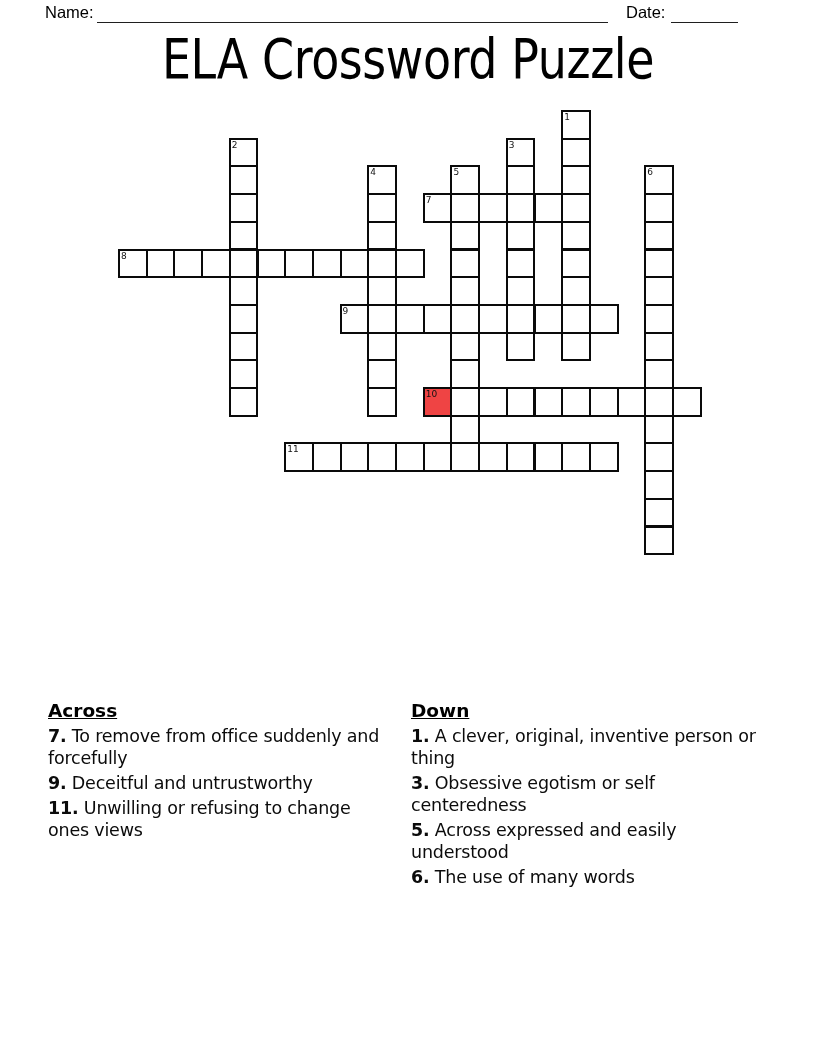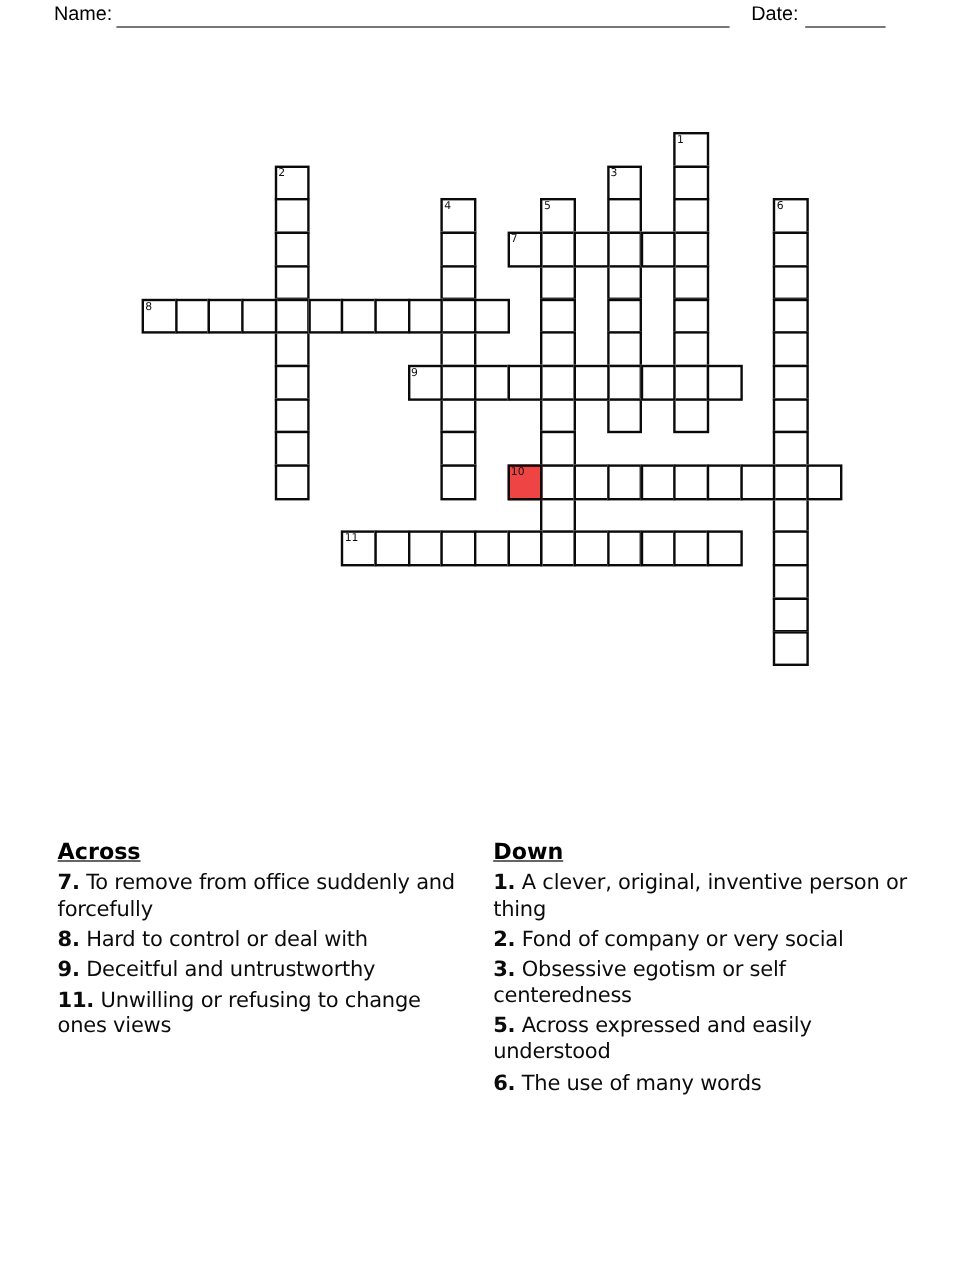--- a/index.html
+++ b/index.html
@@ -51,20 +51,23 @@
 </head>
 <body>
 
 <div class="page">
 
   <span class="hdr-label name-label">Name:</span>
   <span class="blank-line name-line"></span>
   <span class="hdr-label date-label">Date:</span>
   <span class="blank-line date-line"></span>
 
+  <div class="title-wrap">
+    <span class="title">ELA Crossword Puzzle</span>
+  </div>
 
   <div class="grid">
       <div class="cell" style="left: 443.2px; top: 0px; width: 29.7px; height: 29.7px; border-color: rgb(10, 10, 10); background: rgb(255, 255, 255);">
         <span class="cellnum">1</span>
       </div>
       <div class="cell" style="left: 443.2px; top: 27.7px; width: 29.7px; height: 29.7px; border-color: rgb(10, 10, 10); background: rgb(255, 255, 255);"></div>
       <div class="cell" style="left: 443.2px; top: 55.4px; width: 29.7px; height: 29.7px; border-color: rgb(10, 10, 10); background: rgb(255, 255, 255);"></div>
       <div class="cell" style="left: 443.2px; top: 83.1px; width: 29.7px; height: 29.7px; border-color: rgb(10, 10, 10); background: rgb(255, 255, 255);"></div>
       <div class="cell" style="left: 443.2px; top: 110.8px; width: 29.7px; height: 29.7px; border-color: rgb(10, 10, 10); background: rgb(255, 255, 255);"></div>
       <div class="cell" style="left: 443.2px; top: 138.5px; width: 29.7px; height: 29.7px; border-color: rgb(10, 10, 10); background: rgb(255, 255, 255);"></div>
@@ -179,30 +182,28 @@
       <div class="cell" style="left: 387.8px; top: 332.4px; width: 29.7px; height: 29.7px; border-color: rgb(10, 10, 10); background: rgb(255, 255, 255);"></div>
       <div class="cell" style="left: 415.5px; top: 332.4px; width: 29.7px; height: 29.7px; border-color: rgb(10, 10, 10); background: rgb(255, 255, 255);"></div>
       <div class="cell" style="left: 443.2px; top: 332.4px; width: 29.7px; height: 29.7px; border-color: rgb(10, 10, 10); background: rgb(255, 255, 255);"></div>
       <div class="cell" style="left: 470.9px; top: 332.4px; width: 29.7px; height: 29.7px; border-color: rgb(10, 10, 10); background: rgb(255, 255, 255);"></div>
     </div>
 
   <div class="clues-col clues-across">
     <div class="clues-heading">Across</div>
     <div id="across-list">
         <div class="clue"><span class="num">7.</span><span> To remove from office suddenly and forcefully</span></div>
-        <div class="clue"><span class="num">8.</span><span> Hard to control or deal with</span></div>
         <div class="clue"><span class="num">9.</span><span> Deceitful and untrustworthy</span></div>
         <div class="clue"><span class="num">11.</span><span> Unwilling or refusing to change ones views</span></div>
       </div>
   </div>
 
   <div class="clues-col clues-down">
     <div class="clues-heading">Down</div>
     <div id="down-list">
         <div class="clue"><span class="num">1.</span><span> A clever, original, inventive person or thing</span></div>
-        <div class="clue"><span class="num">2.</span><span> Fond of company or very social</span></div>
         <div class="clue"><span class="num">3.</span><span> Obsessive egotism or self centeredness</span></div>
         <div class="clue"><span class="num">5.</span><span> Across expressed and easily understood</span></div>
         <div class="clue"><span class="num">6.</span><span> The use of many words</span></div>
       </div>
   </div>
 
 </div>
 
 </body></html>

